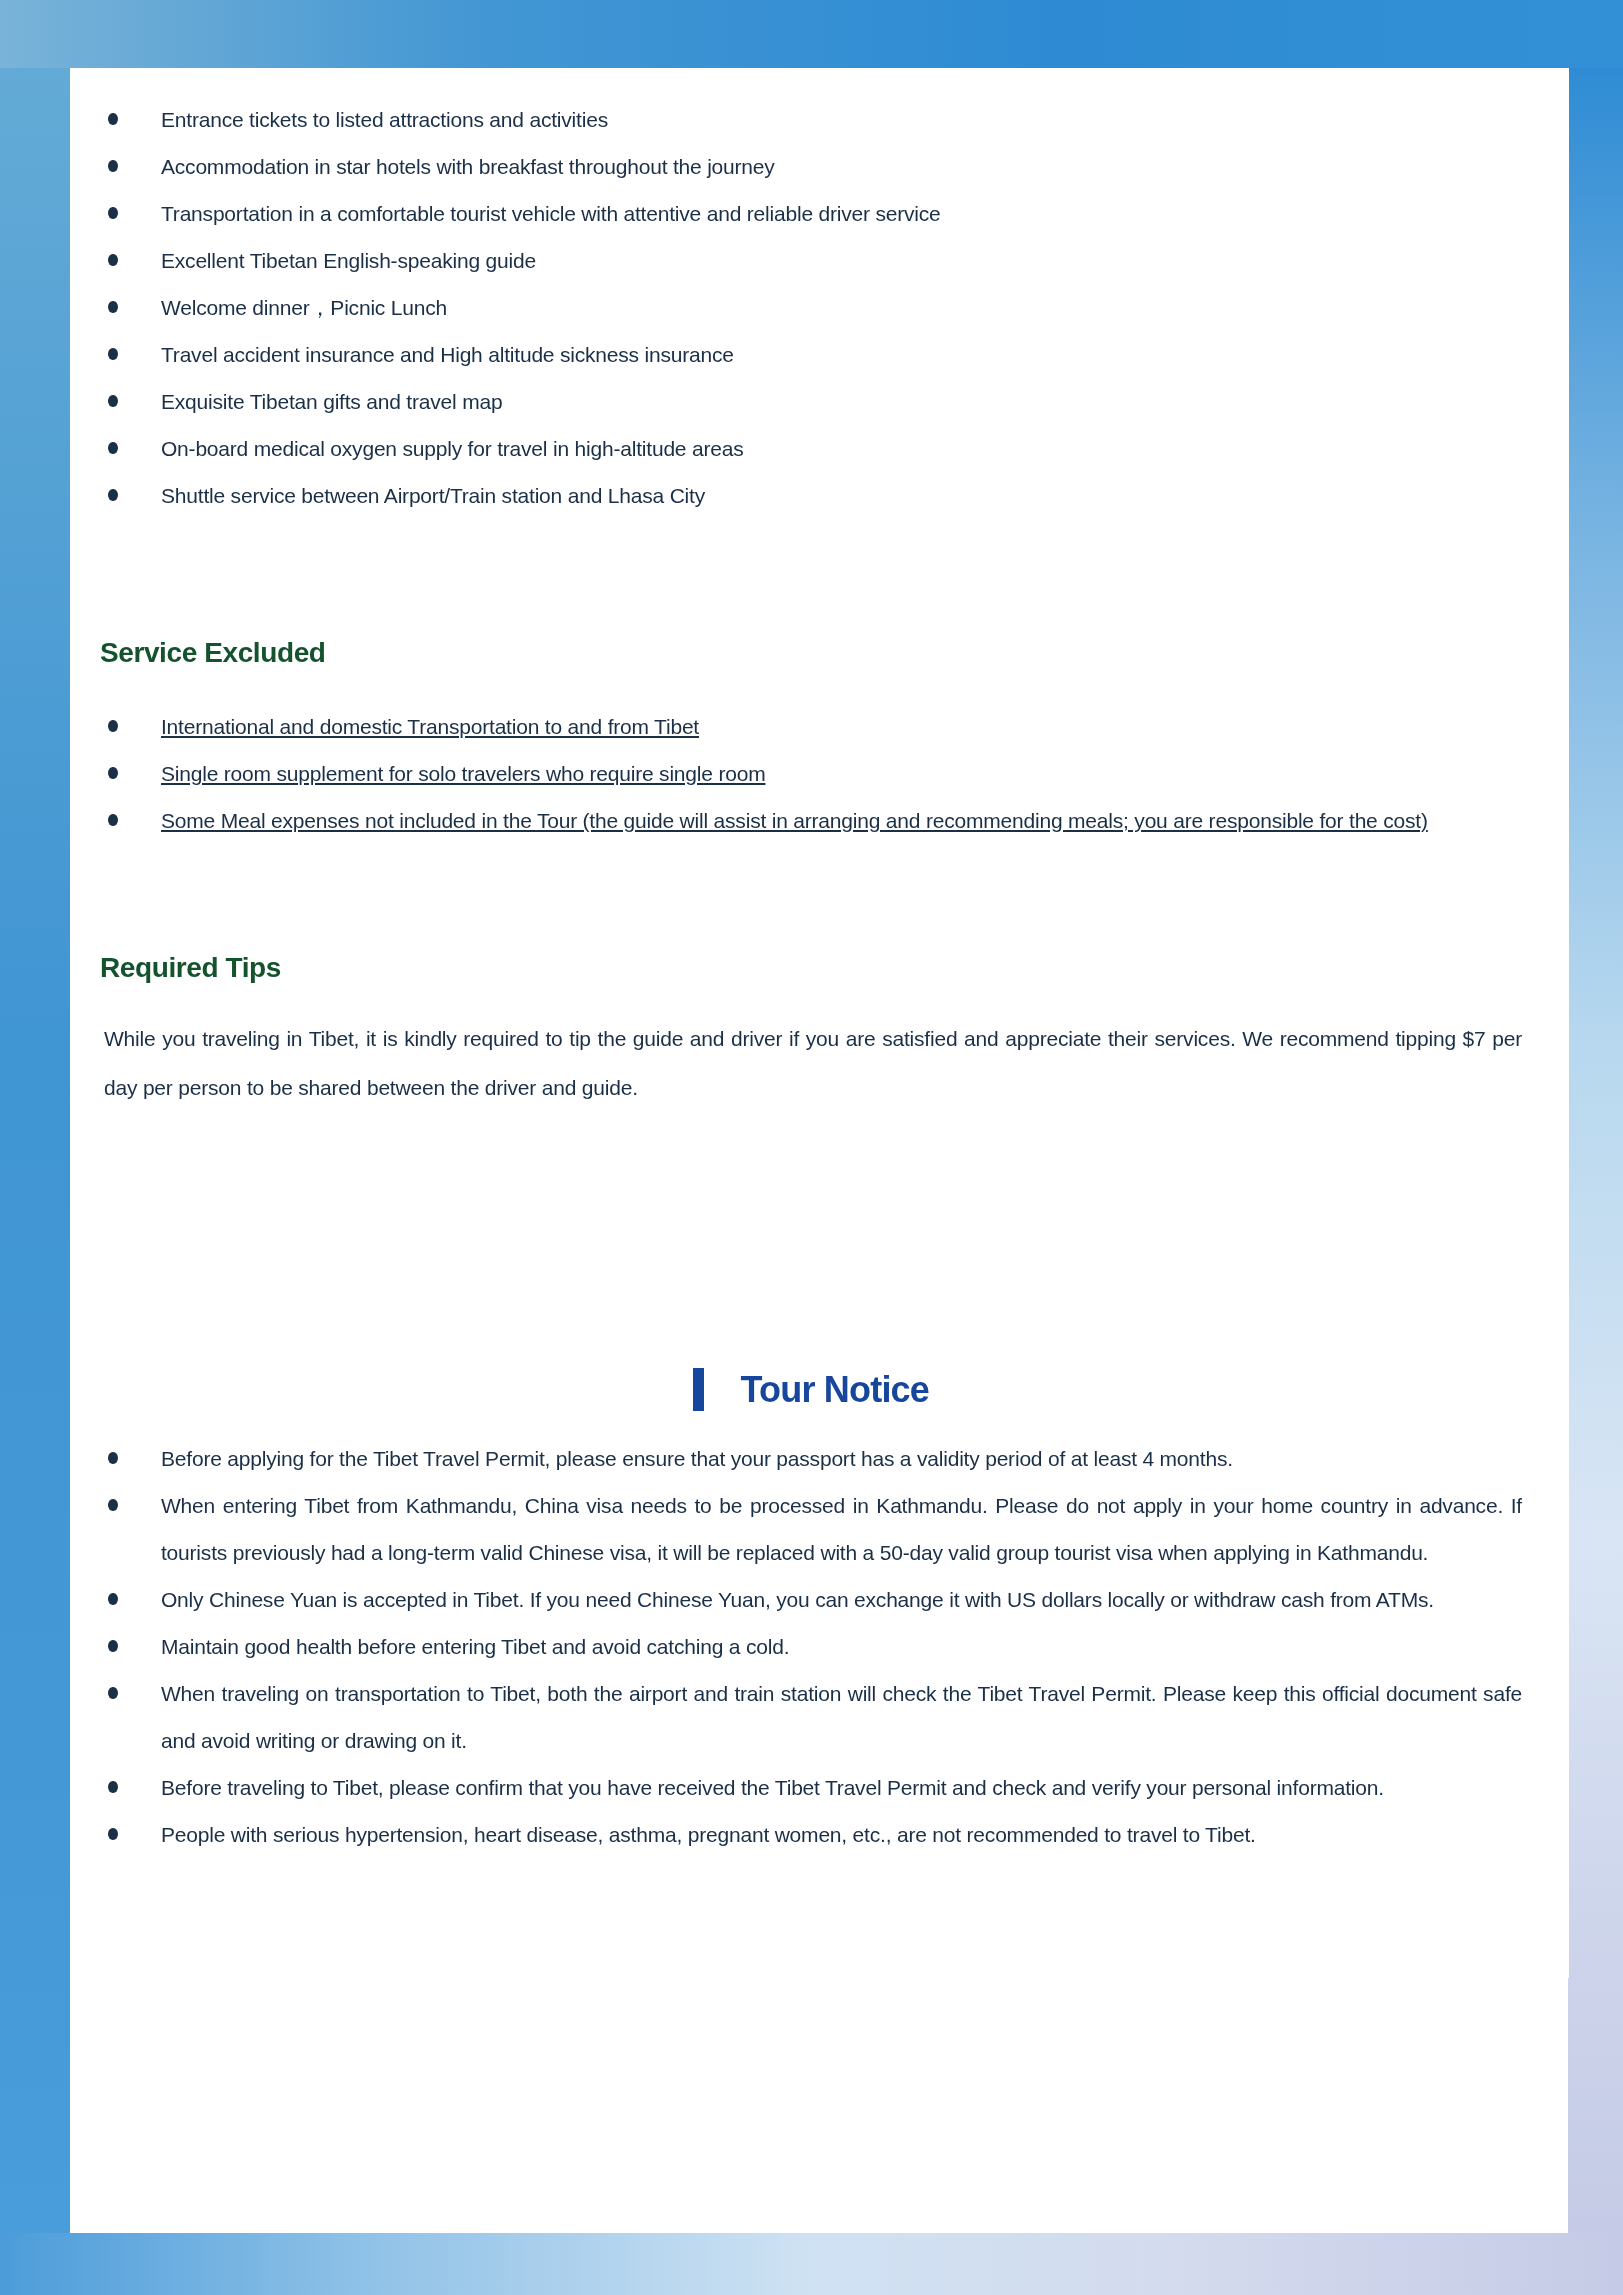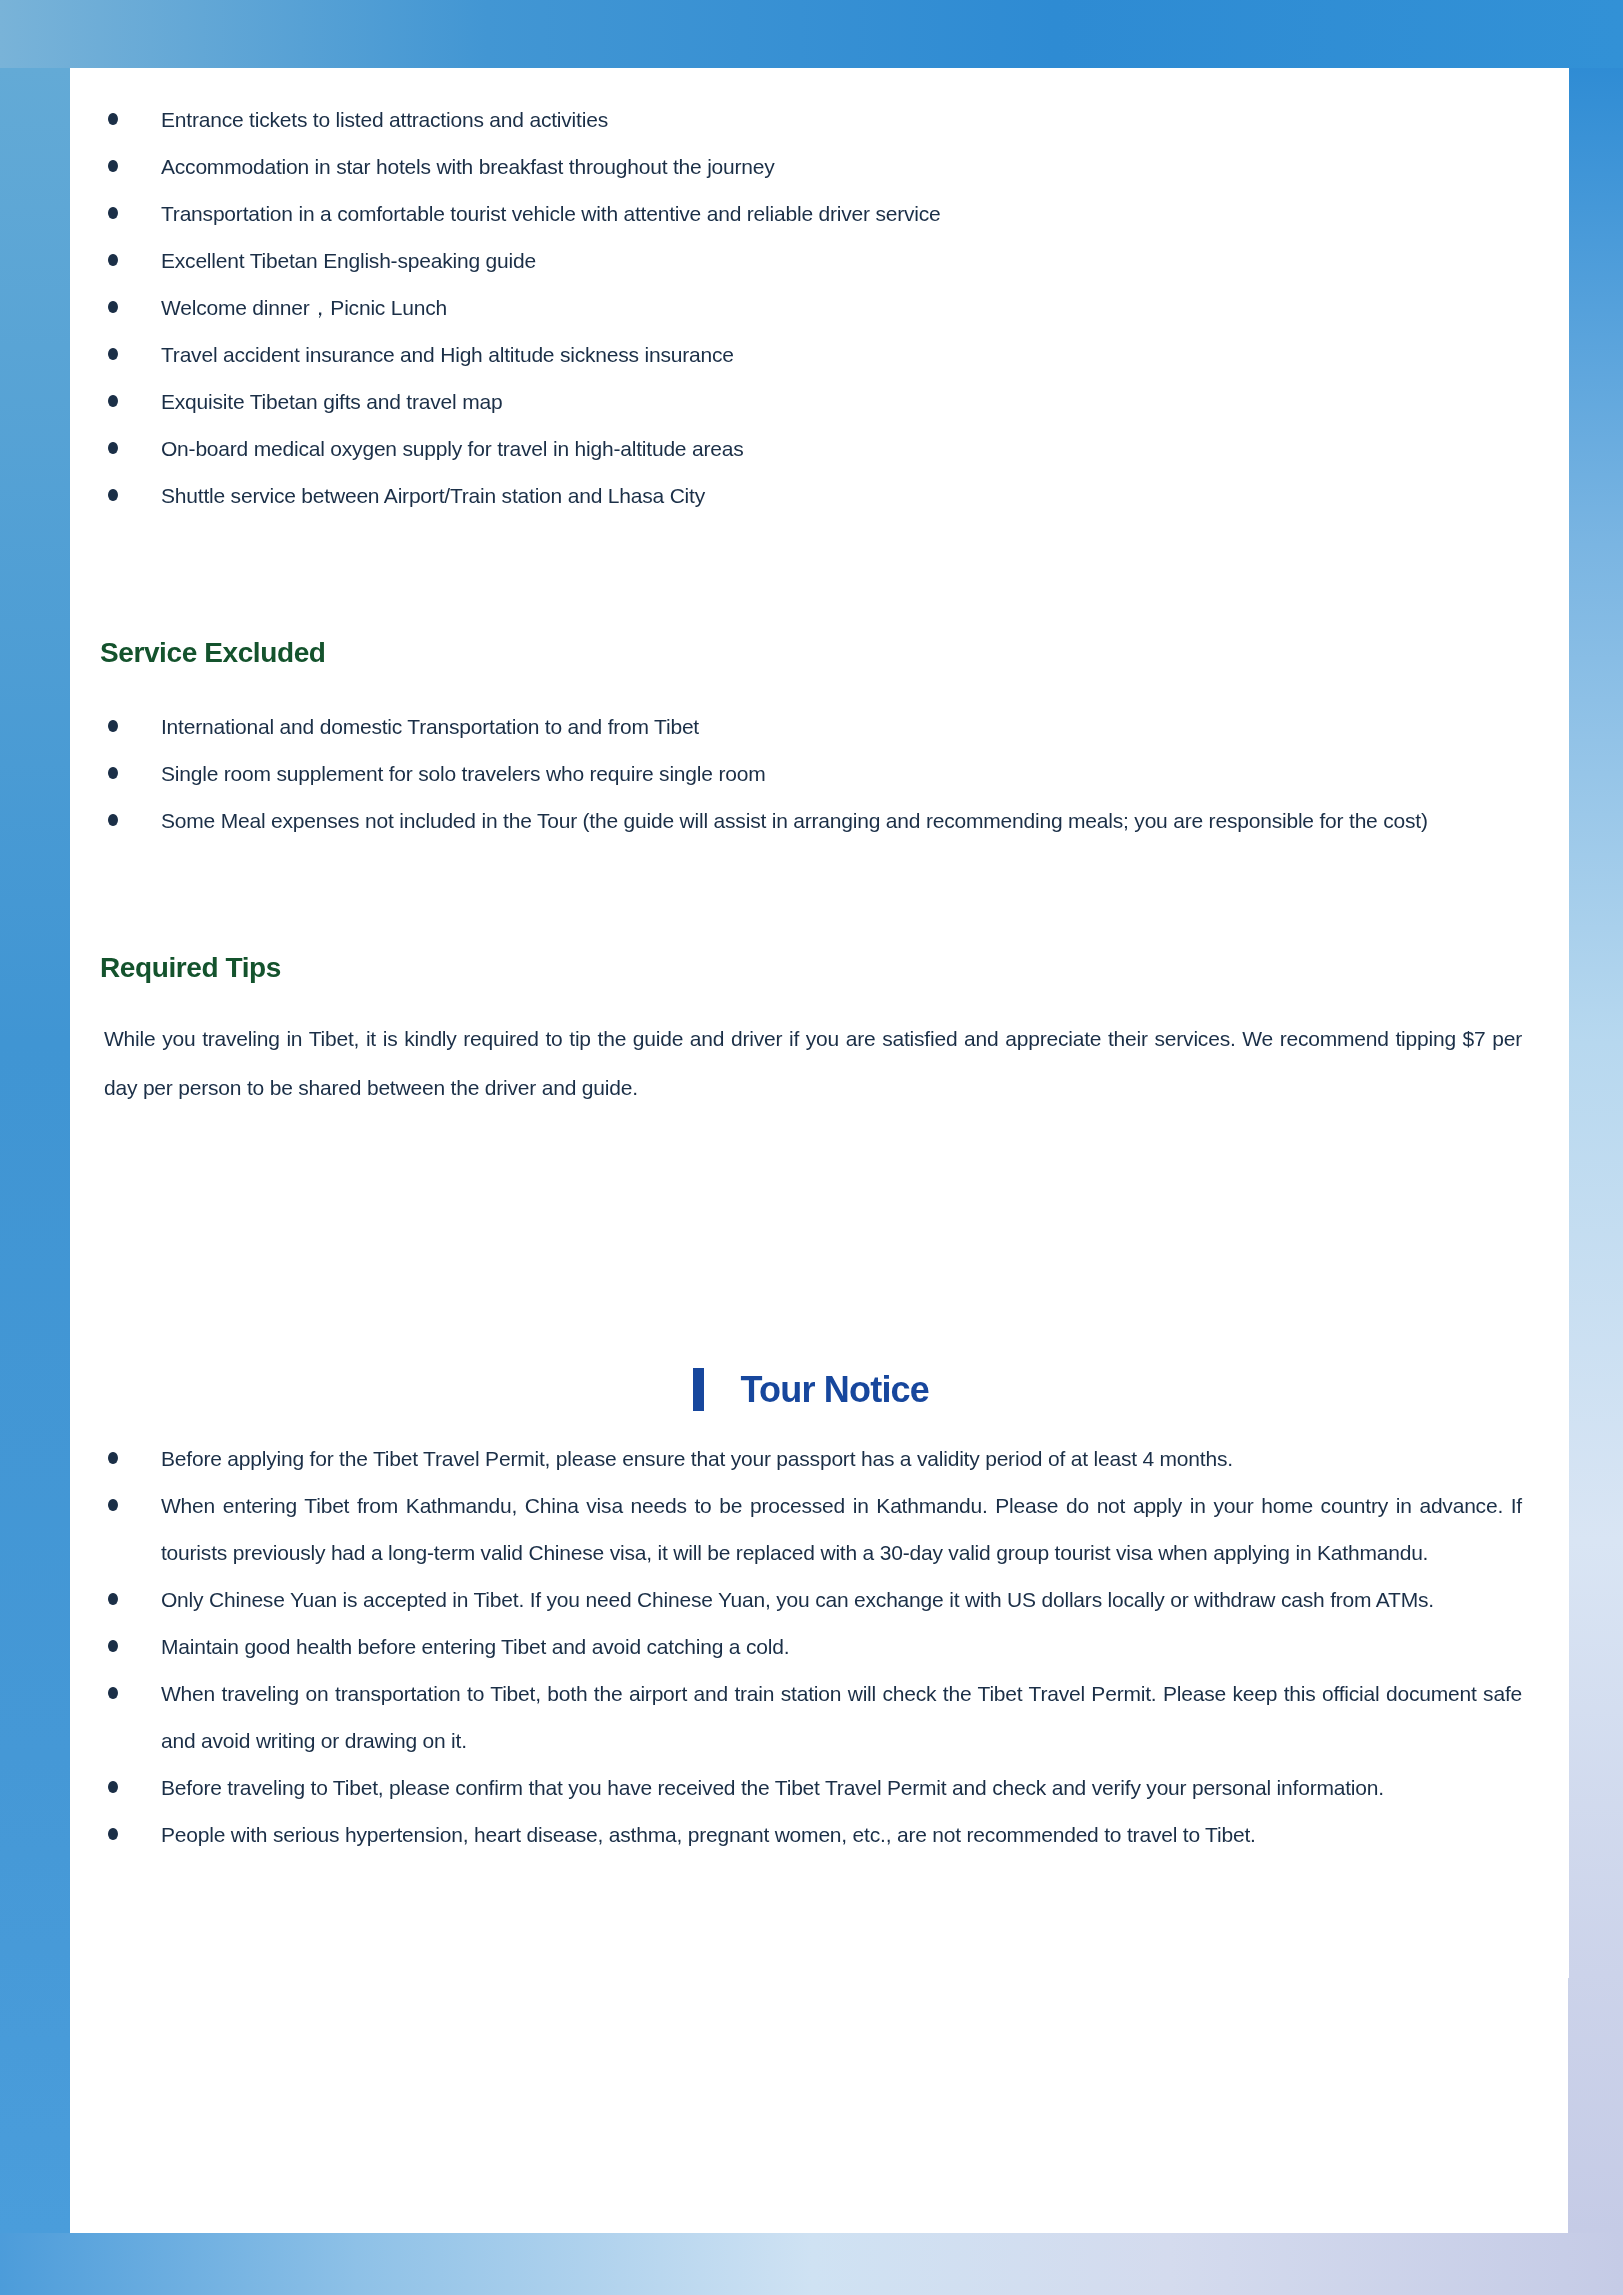--- a/index.html
+++ b/index.html
@@ -48,21 +48,21 @@
   .li-text { flex: 1; margin-left: 43px; text-align: justify; }
 
   h2.section-title {
     margin: 0; padding: 0;
     font-size: 28px; line-height: 36px;
     font-weight: bold;
     color: #14532d;
     letter-spacing: -0.4px;
   }
   #excluded-title { margin-top: 116px; }
-  #excluded-list  { margin-top: 32px; }
+  #excluded-list  { margin-top: 32px; text-decoration: underline; }
   #tips-title     { margin-top: 106px; }
   p.tips-paragraph {
     margin: 28px 0 0 4px;
     line-height: 49px;
     text-align: justify;
   }
 
   h1.notice-heading {
     margin: 245px 0 0 0;
     height: 65px;
@@ -158,21 +158,21 @@
     <span>Tour Notice</span>
   </h1>
 
   <ul class="bullet-list" id="notice-list">
     <li>
       <span class="dot"></span>
       <span class="li-text">Before applying for the Tibet Travel Permit, please ensure that your passport has a validity period of at least 4 months.</span>
     </li>
     <li>
       <span class="dot"></span>
-      <span class="li-text">When entering Tibet from Kathmandu, China visa needs to be processed in Kathmandu. Please do not apply in your home country in advance. If tourists previously had a long-term valid Chinese visa, it will be replaced with a 30-day valid group tourist visa when applying in Kathmandu.</span>
+      <span class="li-text">When entering Tibet from Kathmandu, China visa needs to be processed in Kathmandu. Please do not apply in your home country in advance. If tourists previously had a long-term valid Chinese visa, it will be replaced with a 50-day valid group tourist visa when applying in Kathmandu.</span>
     </li>
     <li>
       <span class="dot"></span>
       <span class="li-text">Only Chinese Yuan is accepted in Tibet. If you need Chinese Yuan, you can exchange it with US dollars locally or withdraw cash from ATMs.</span>
     </li>
     <li>
       <span class="dot"></span>
       <span class="li-text">Maintain good health before entering Tibet and avoid catching a cold.</span>
     </li>
     <li>

